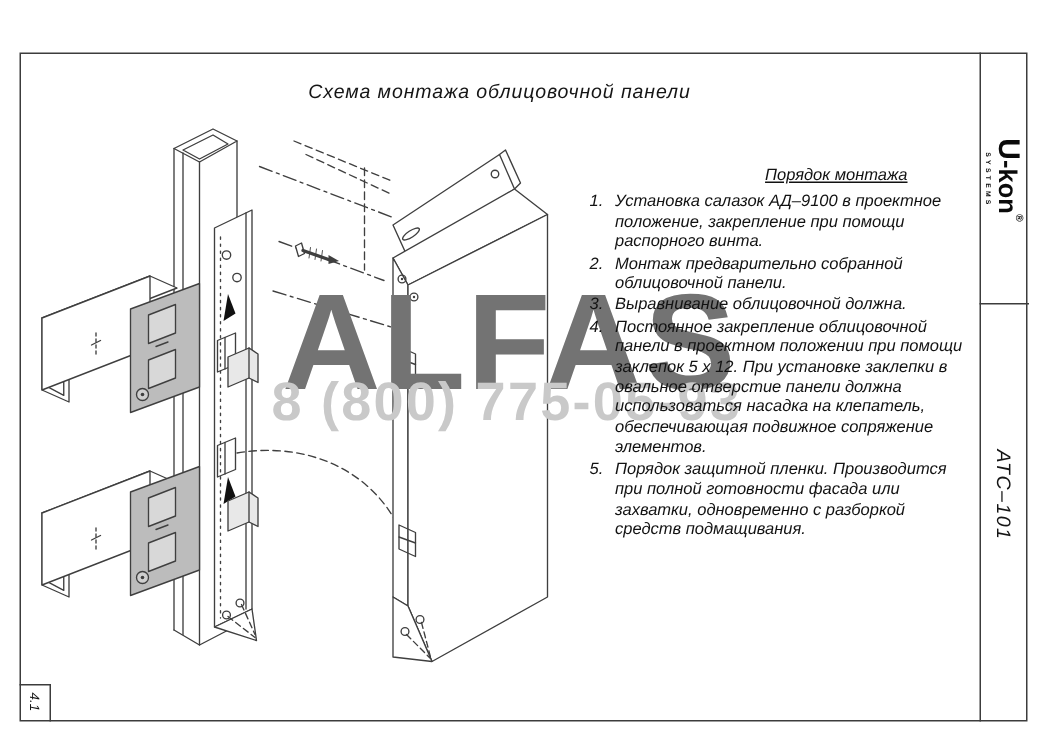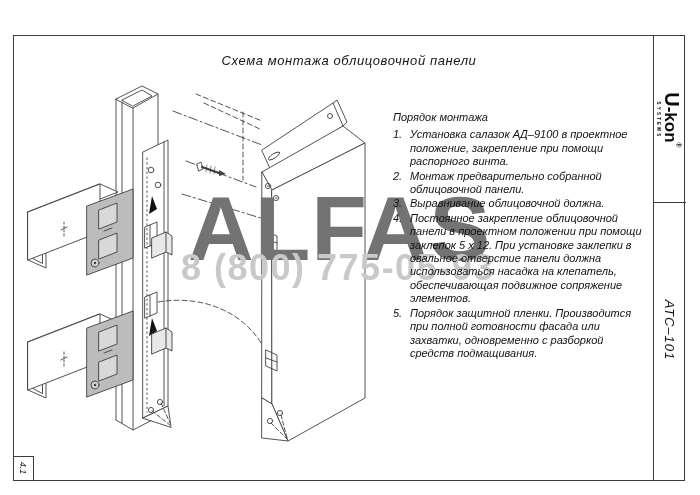--- a/index.html
+++ b/index.html
@@ -13,29 +13,29 @@
     border:1.6px solid #3c3c3c;box-sizing:border-box;background:transparent;z-index:4;
     pointer-events:none;
   }
   .vline-col{position:absolute;left:653px;top:35px;width:1.4px;height:446px;background:#3c3c3c;z-index:4;}
   .hline-col{position:absolute;left:653px;top:202px;width:33px;height:1.4px;background:#3c3c3c;z-index:4;}
   .pagebox-v{position:absolute;left:33px;top:456px;width:1.4px;height:25px;background:#3c3c3c;z-index:4;}
   .pagebox-h{position:absolute;left:13px;top:456px;width:21px;height:1.4px;background:#3c3c3c;z-index:4;}
 
   .title{
     position:absolute;left:13px;top:53px;width:640px;text-align:center;
-    font-style:italic;font-size:13px;letter-spacing:.6px;color:#151515;z-index:5;margin-left:16px;
+    font-style:italic;font-size:13px;letter-spacing:.6px;color:#151515;z-index:5;
   }
 
   
   .instructions{
     position:absolute;left:393px;top:111px;width:252px;z-index:5;
     font-style:italic;font-size:11px;line-height:1.22;color:#121212;
   }
-  .instructions .heading{text-align:left;margin-bottom:4px;padding-right:40px;}
+  .instructions .heading{text-align:right;margin-bottom:4px;padding-right:40px;text-decoration:underline;}
   .item{display:flex;margin-bottom:1px;}
   .item .num{flex:none;width:17px;}
   .item .txt{flex:1;}
 
   
   .wm-word{
     position:absolute;left:188px;top:183px;z-index:2;
     font-size:91px;font-weight:bold;letter-spacing:1px;line-height:1;color:#737373;
   }
   .wm-phone{

